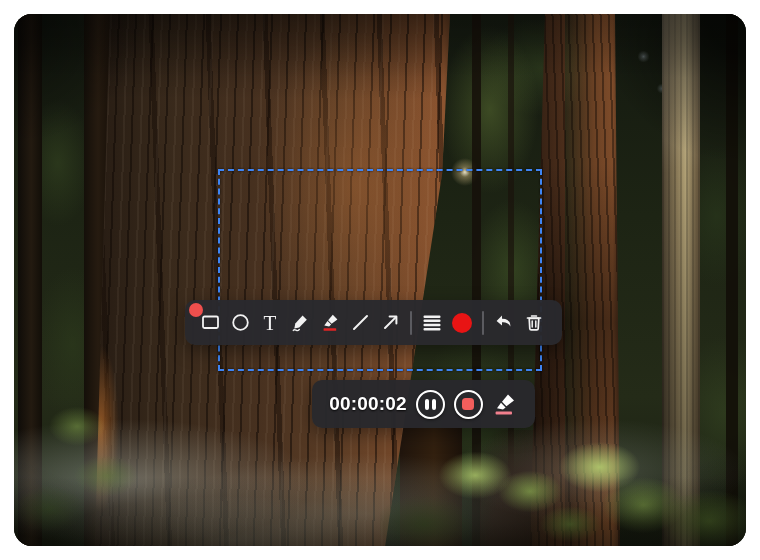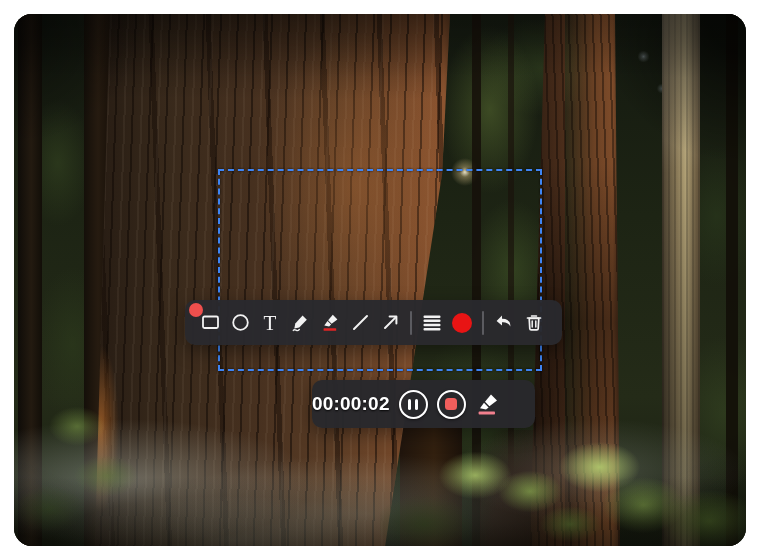--- a/index.html
+++ b/index.html
@@ -136,21 +136,21 @@
   .glyph-T{
     font-family:"Liberation Serif", serif;font-size:21px;line-height:20px;color:#f2f2f2;font-weight:500;
   }
   .swatch{width:20px;height:20px;border-radius:50%;background:#e81414;flex:0 0 auto;border:none;padding:0;cursor:pointer;}
 
   
   .controlbar{
     position:absolute;left:298px;top:366px;width:223px;height:48px;z-index:20;
     background:rgba(40,40,44,0.97);border-radius:10px;
     box-shadow:0 6px 18px rgba(0,0,0,0.38);
-    display:flex;align-items:center;justify-content:flex-start;gap:9px;box-sizing:border-box;
+    display:flex;align-items:center;justify-content:center;gap:9px;box-sizing:border-box;
   }
   .timer{
     color:#ffffff;font-size:19px;font-weight:700;letter-spacing:0.2px;
     text-shadow:0 1px 2px rgba(0,0,0,0.85);
   }
   .circle-btn{
     width:29px;height:29px;border-radius:50%;border:2.5px solid #ffffff;background:transparent;
     display:flex;align-items:center;justify-content:center;gap:3.5px;box-sizing:border-box;
     padding:0;cursor:pointer;box-shadow:0 1px 3px rgba(0,0,0,0.5);flex:0 0 auto;
   }

